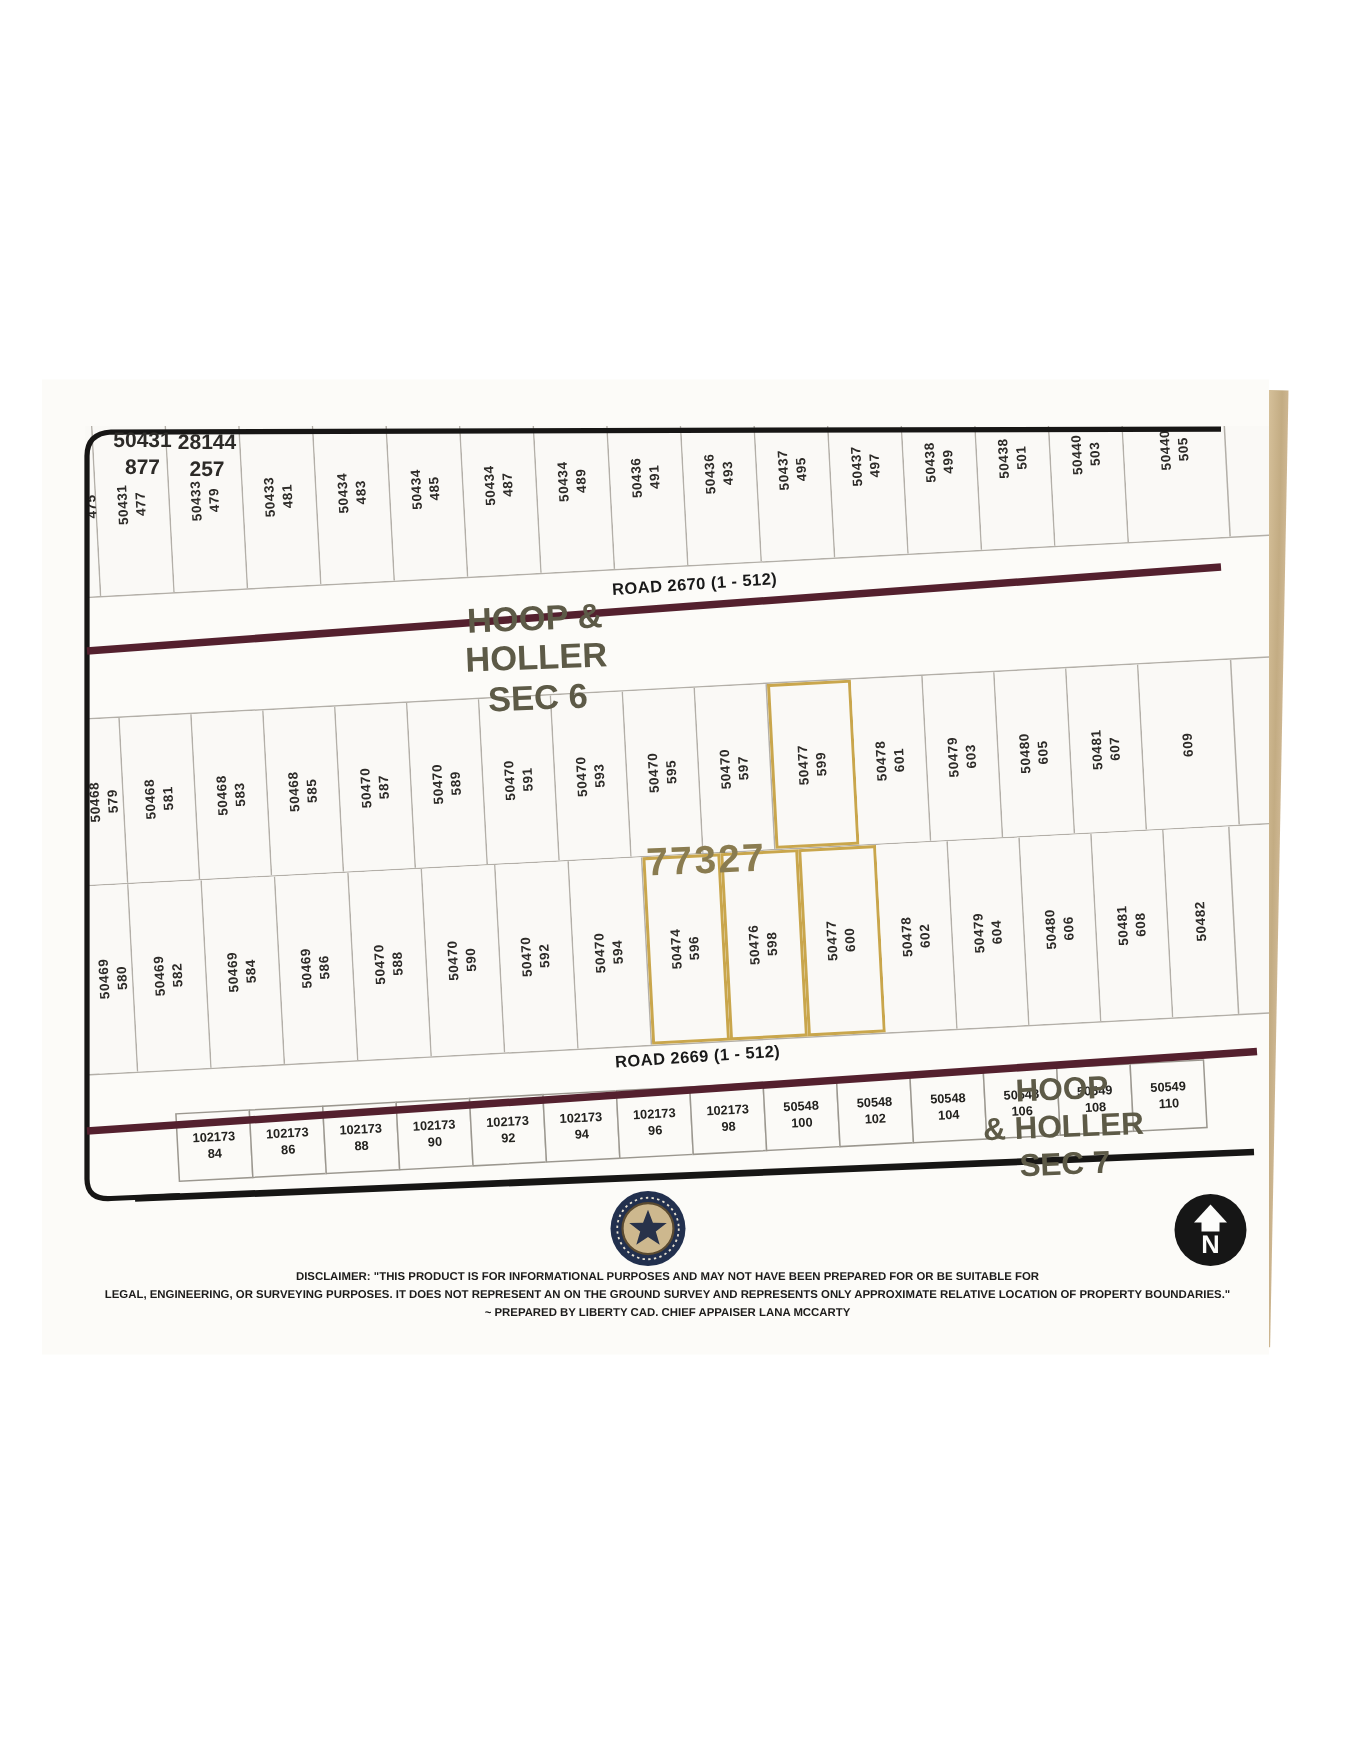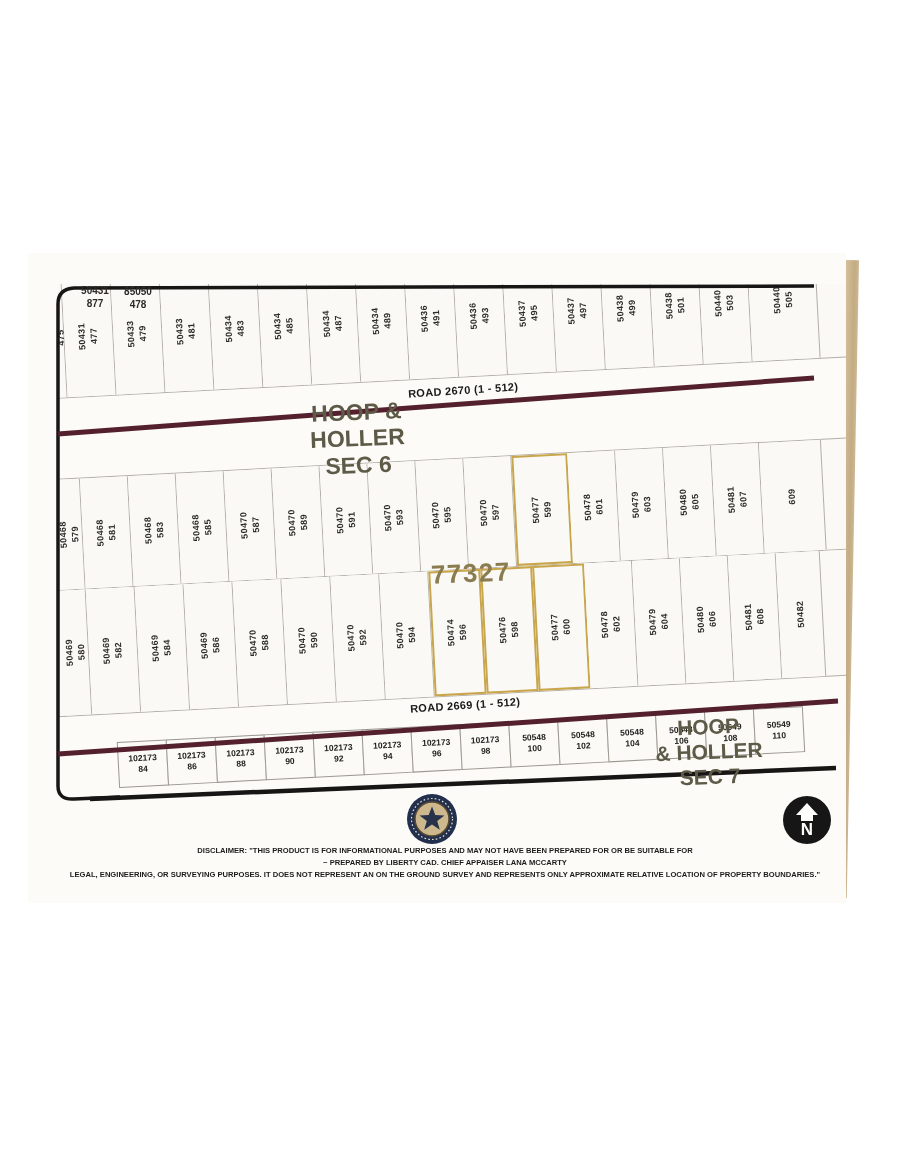--- a/index.html
+++ b/index.html
@@ -22,21 +22,21 @@
   .tier-3{height:126px;border-bottom:1px solid #b3afa8;}
   .band-2{height:28px;background:transparent;}
   .tier-b{height:46px;background:transparent;padding-left:65px;border-bottom:none;}
   .vcell{position:relative;display:flex;align-items:center;justify-content:center;
          border-right:1px solid #b3afa8;box-sizing:border-box;background:#faf9f6;}
   .vlabel{transform:rotate(-90deg);font-weight:700;font-size:9px;line-height:1.35;
           color:#2d2b28;white-space:pre;text-align:center;letter-spacing:0.4px;}
   .bcell{position:relative;display:flex;align-items:center;justify-content:center;
          border:1px solid #9b978f;box-sizing:border-box;background:#fbfaf7;margin-left:-1px;}
   .blabel{font-weight:700;font-size:8.5px;line-height:1.25;color:#23221f;text-align:center;}
-  .toplabel{position:absolute;width:40px;text-align:center;font-weight:700;font-size:10px;
+  .toplabel{position:absolute;width:40px;text-align:center;font-weight:700;font-size:14px;
             line-height:1.3;color:#2d2b28;z-index:6;}
   .roadlabel{position:absolute;font-weight:700;font-size:11px;color:#191919;
              letter-spacing:0.3px;z-index:6;transform:rotate(-3.8deg);}
   .secblock{position:absolute;z-index:7;color:#5d5a47;font-weight:700;text-align:center;
             transform:rotate(-2.3deg);}
   .sec6{left:295px;top:399px;width:125px;font-size:23px;line-height:1.15;}
   .sec7{left:650px;top:714px;width:118px;font-size:21px;line-height:1.2;}
   .hl-num{position:absolute;left:431px;top:558px;z-index:7;color:#8a7c50;
           font-weight:700;font-size:26px;letter-spacing:1.5px;transform:rotate(-2.5deg);}
   .frame-svg{position:absolute;left:0;top:0;width:900px;height:1165px;z-index:5;
@@ -355,22 +355,22 @@
     <path d="M 90 799 L 836 768" fill="none" stroke="#171615" stroke-width="4.5"></path>
     <path d="M 58 434 L 814 378" fill="none" stroke="#54202e" stroke-width="5"></path>
     <path d="M 58 754 L 838 701" fill="none" stroke="#54202e" stroke-width="5"></path>
   </svg>
 
   <div class="toplabel" style="left:75px;top:284px">
     <span>50431</span><br>
     <span>877</span>
   </div>
   <div class="toplabel" style="left:118px;top:285px">
-    <span>85050</span><br>
-    <span>478</span>
+    <span>28144</span><br>
+    <span>257</span>
   </div>
 
   <div class="roadlabel" style="left:408px;top:384px">ROAD 2670 (1 - 512)</div>
   <div class="roadlabel" style="left:410px;top:699px">ROAD 2669 (1 - 512)</div>
 
   <div class="secblock sec6">
     <div>HOOP &amp;</div>
     <div>HOLLER</div>
     <div>SEC 6</div>
   </div>
@@ -394,17 +394,17 @@
 
   <div class="north">
     <div class="disc"></div>
     <div class="arrow"></div>
     <div class="shaft"></div>
     <div class="nchar">N</div>
   </div>
 
   <div class="disclaimer">
     <div>DISCLAIMER: "THIS PRODUCT IS FOR INFORMATIONAL PURPOSES AND MAY NOT HAVE BEEN PREPARED FOR OR BE SUITABLE FOR</div>
+    <div>LEGAL, ENGINEERING, OR SURVEYING PURPOSES. IT DOES NOT REPRESENT AN ON THE GROUND SURVEY AND REPRESENTS ONLY APPROXIMATE RELATIVE LOCATION OF PROPERTY BOUNDARIES."</div>
     <div>~ PREPARED BY LIBERTY CAD. CHIEF APPAISER LANA MCCARTY</div>
-    <div>LEGAL, ENGINEERING, OR SURVEYING PURPOSES. IT DOES NOT REPRESENT AN ON THE GROUND SURVEY AND REPRESENTS ONLY APPROXIMATE RELATIVE LOCATION OF PROPERTY BOUNDARIES."</div>
   </div>
 
 </div>
 
 </body></html>

